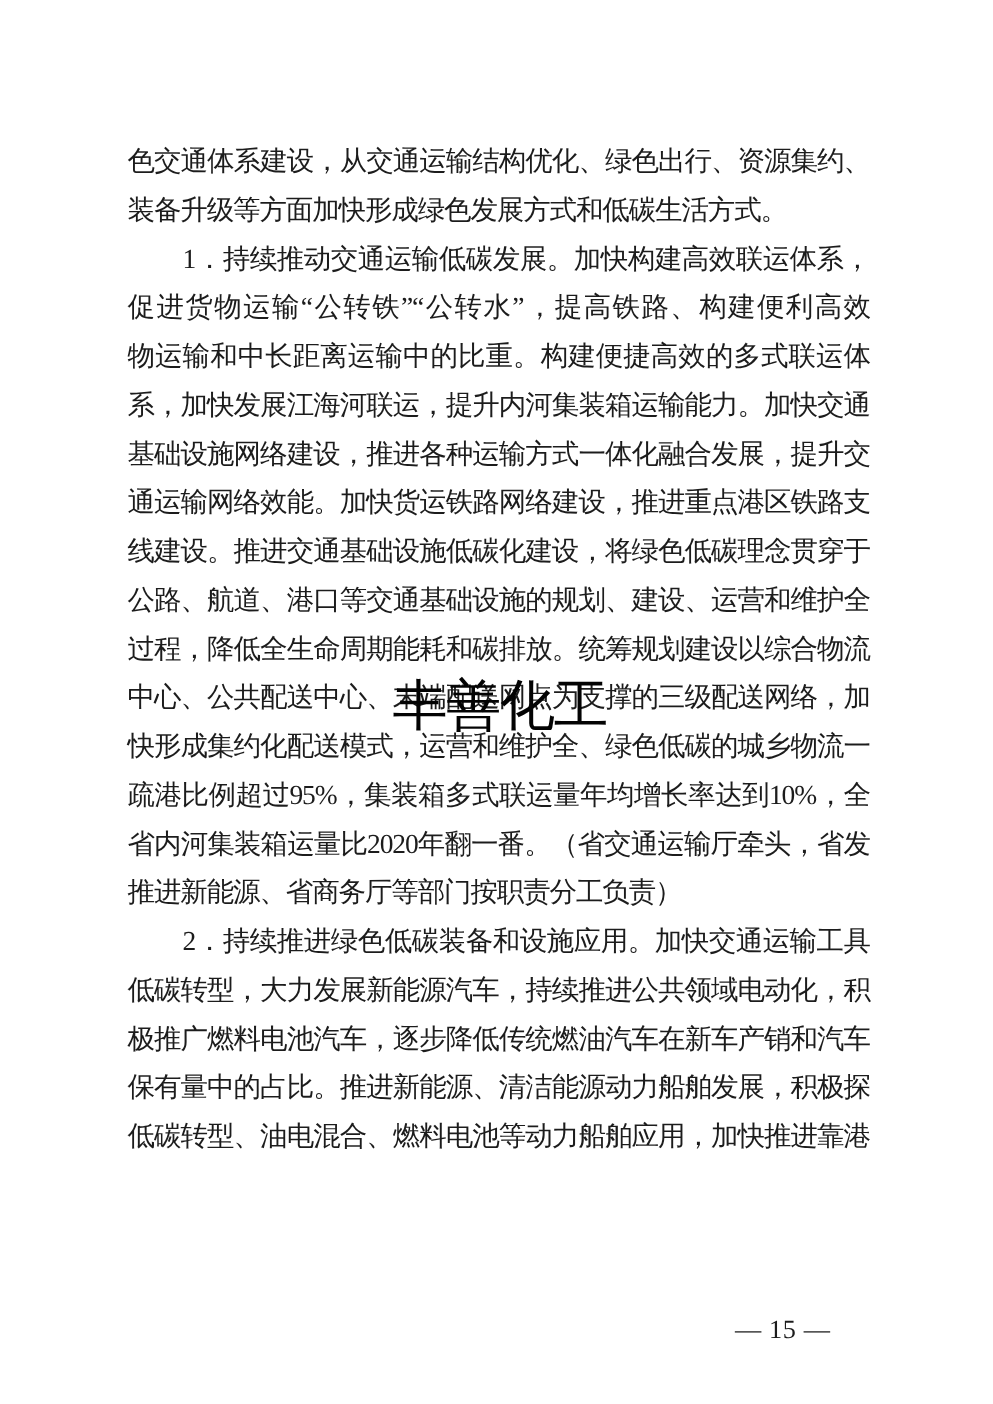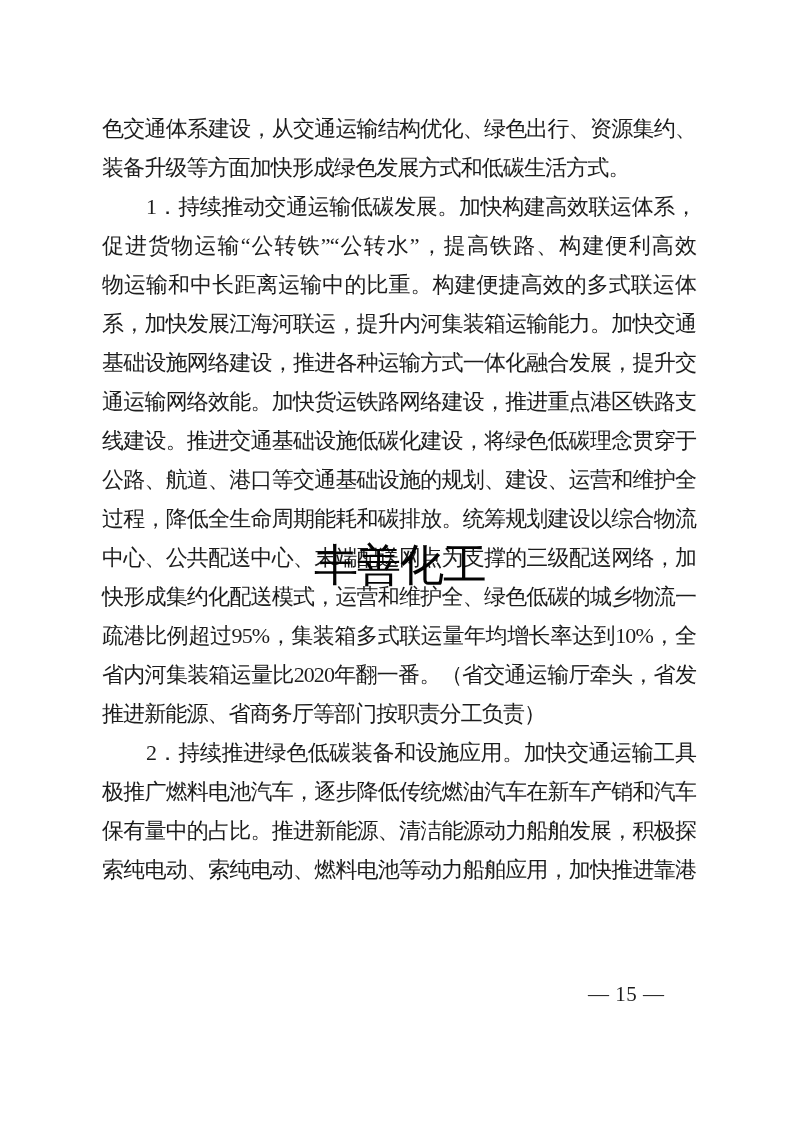--- a/index.html
+++ b/index.html
@@ -42,21 +42,21 @@
     font-family: "Liberation Sans", "DejaVu Sans", sans-serif;
     font-weight: 400;
     font-size: 44px;
     line-height: 48px;
     letter-spacing: -1px;
     color: #030303;
     white-space: nowrap;
   }
   .footer {
     position: absolute;
-    left: 588px; top: 979px;
+    left: 588px; top: 1048px;
     width: 90px;
     font-size: 21px;
     line-height: 30px;
     color: #1c1c1c;
     text-align: left;
     letter-spacing: 0.5px;
     white-space: nowrap;
   }
 </style>
 </head>
@@ -74,19 +74,20 @@
       <div class="line fill"><span class="body">通运输网络效能。加快货运铁路网络建设，推进重点港区铁路支</span></div>
       <div class="line fill"><span class="body">线建设。推进交通基础设施低碳化建设，将绿色低碳理念贯穿于</span></div>
       <div class="line fill"><span class="body">公路、航道、港口等交通基础设施的规划、建设、运营和维护全</span></div>
       <div class="line fill"><span class="body">过程，降低全生命周期能耗和碳排放。统筹规划建设以综合物流</span></div>
       <div class="line fill"><span class="body">中心、公共配送中心、末端配送网点为支撑的三级配送网络，加</span></div>
       <div class="line fill"><span class="body">快形成集约化配送模式，运营和维护全、绿色低碳的城乡物流一</span></div>
       <div class="line fill"><span class="body">疏港比例超过95%，集装箱多式联运量年均增长率达到10%，全</span></div>
       <div class="line fill"><span class="body">省内河集装箱运量比2020年翻一番。</span><span class="kai">（省交通运输厅牵头，省发</span></div>
       <div class="line"><span class="kai">推进新能源、省商务厅等部门按职责分工负责）</span></div>
       <div class="line fill indent"><span class="body">2．持续推进绿色低碳装备和设施应用。加快交通运输工具</span></div>
+      <div class="line fill"><span class="body">低碳转型，大力发展新能源汽车，持续推进公共领域电动化，积</span></div>
       <div class="line fill"><span class="body">极推广燃料电池汽车，逐步降低传统燃油汽车在新车产销和汽车</span></div>
       <div class="line fill"><span class="body">保有量中的占比。推进新能源、清洁能源动力船舶发展，积极探</span></div>
-      <div class="line fill"><span class="body">索纯电动、索纯电动、燃料电池等动力船舶应用，加快推进靠港</span></div>
+      <div class="line fill"><span class="body">低碳转型、油电混合、燃料电池等动力船舶应用，加快推进靠港</span></div>
     </div>
   <div class="watermark">丰善化工</div>
   <div class="footer">— 15 —</div>
 </div>
 
 </body></html>

